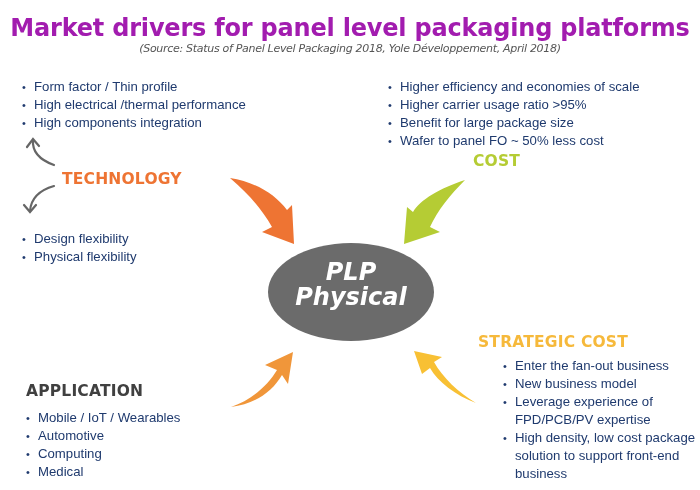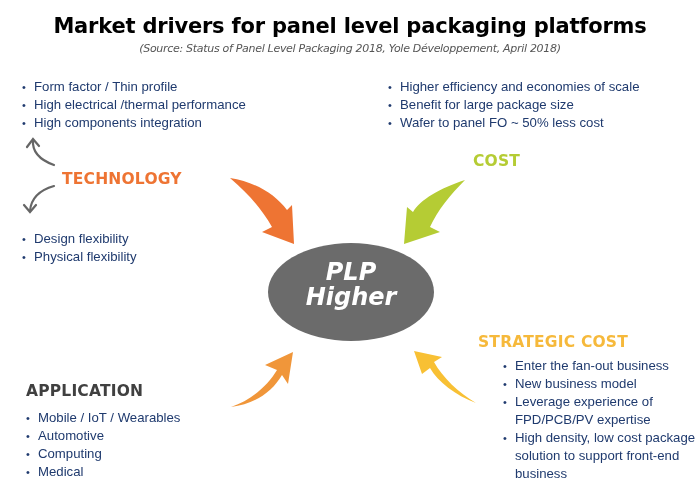--- a/index.html
+++ b/index.html
@@ -1,19 +1,19 @@
 <!DOCTYPE html>
 <html><head>
 <meta charset="utf-8">
 <style>
   html, body { margin: 0; padding: 0; background: #ffffff; }
   body { width: 700px; height: 490px; position: relative; overflow: hidden;
          font-family: "DejaVu Sans", sans-serif; }
   .title { position: absolute; left: 0; width: 700px; top: 14px; text-align: center;
-           font-family: "DejaVu Sans", sans-serif; font-weight: bold; font-size: 21px; color: #000000; letter-spacing: -0.2px; }
+           font-family: "DejaVu Sans", sans-serif; font-weight: bold; font-size: 24px; color: #a21caf; letter-spacing: -0.2px; }
   .subtitle { position: absolute; left: 0; width: 700px; top: 42px; text-align: center;
               font-family: "DejaVu Sans", sans-serif; font-style: italic; font-size: 11px; color: #555555; letter-spacing: -0.3px; }
   .list { position: absolute; margin: 0; padding: 0; list-style: none;
           font-family: "Liberation Sans", sans-serif; font-size: 13.2px; color: #1f3a6e; line-height: 18px; }
   .list li { padding-left: 12px; text-indent: -12px; }
   .list li::before { content: "\2022"; display: inline-block; width: 12px; text-indent: 0; font-size: 11px; }
   .heading { position: absolute; font-family: "DejaVu Sans", sans-serif; font-weight: bold; font-size: 15.5px; letter-spacing: 0.2px; }
   svg.diagram { position: absolute; left: 0; top: 0; }
   .center-label { position: absolute; left: 268px; width: 166px; top: 260px; text-align: center;
                   font-family: "DejaVu Sans", sans-serif; font-weight: bold; font-style: italic; font-size: 24px; color: #ffffff; line-height: 25px; }
@@ -41,36 +41,37 @@
 
   <path fill="#f0963a" d="M231 407 C 252 400, 268 385, 277 370 L 265 365 L 293 352 L 288 384 L 282 375 C 272 392, 255 404, 231 407 Z"></path>
 
   <path fill="#f8c034" d="M476 403 C 455 395, 438 382, 430 368 L 422 374 L 414 351 L 442 357 L 434 362 C 443 378, 458 392, 476 403 Z"></path>
 
   <ellipse cx="351" cy="292" rx="83" ry="49" fill="#6b6b6b"></ellipse>
 </svg>
 
 <div class="center-label">
   <div>PLP</div>
-  <div>Higher</div>
+  <div>Physical</div>
 </div>
 
 <ul class="list" style="left:22px; top:78px;">
   <li>Form factor / Thin profile</li>
   <li>High electrical /thermal performance</li>
   <li>High components integration</li>
 </ul>
 <div class="heading" style="left:62px; top:170px; color:#ee7433;">TECHNOLOGY</div>
 <ul class="list" style="left:22px; top:230px;">
   <li>Design flexibility</li>
   <li>Physical flexibility</li>
 </ul>
 
 <ul class="list" style="left:388px; top:78px;">
   <li>Higher efficiency and economies of scale</li>
+  <li>Higher carrier usage ratio &gt;95%</li>
   <li>Benefit for large package size</li>
   <li>Wafer to panel FO ~ 50% less cost</li>
 </ul>
 <div class="heading" style="left:473px; top:152px; color:#b5cc34;">COST</div>
 
 <div class="heading" style="left:478px; top:333px; color:#f6b93b;">STRATEGIC COST</div>
 <ul class="list" style="left:503px; top:357px; width:210px;">
   <li>Enter the fan-out business</li>
   <li>New business model</li>
   <li style="width:190px;">Leverage experience of FPD/PCB/PV expertise</li>

